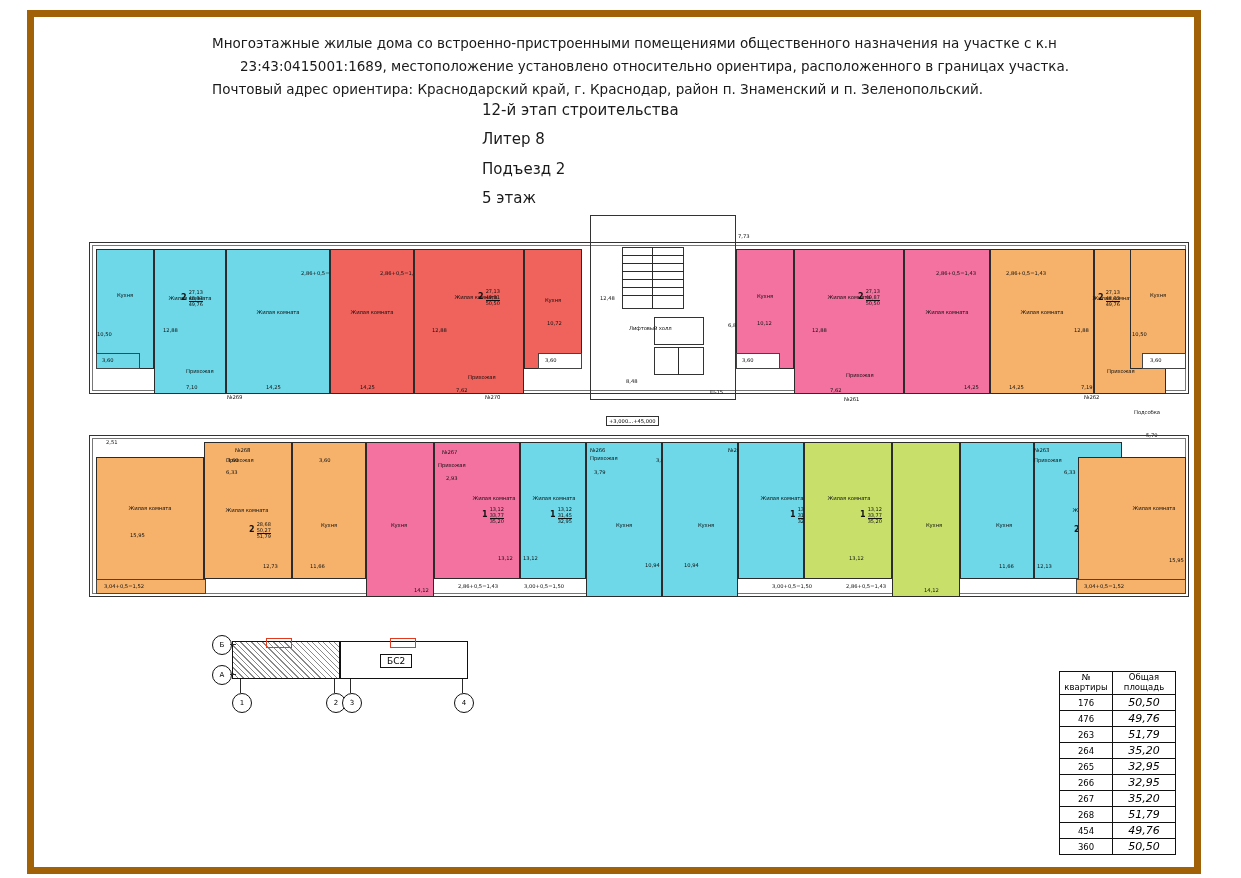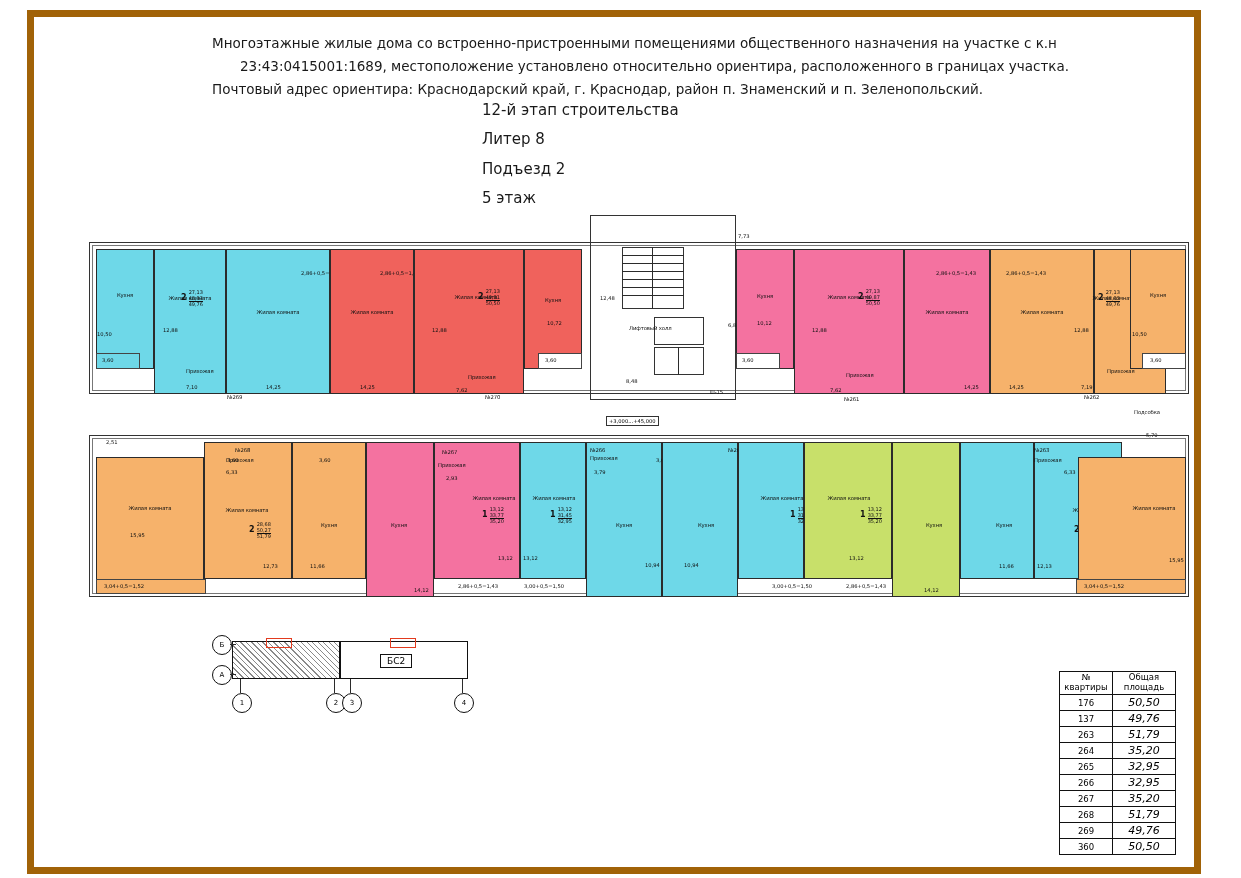--- a/index.html
+++ b/index.html
@@ -317,21 +317,21 @@
             <div>площадь</div>
           </th>
         </tr>
       </thead>
       <tbody>
         <tr>
             <td class="t-num">176</td>
             <td class="t-area">50,50</td>
           </tr>
         <tr>
-            <td class="t-num">137</td>
+            <td class="t-num">476</td>
             <td class="t-area">49,76</td>
           </tr>
         <tr>
             <td class="t-num">263</td>
             <td class="t-area">51,79</td>
           </tr>
         <tr>
             <td class="t-num">264</td>
             <td class="t-area">35,20</td>
           </tr>
@@ -345,21 +345,21 @@
           </tr>
         <tr>
             <td class="t-num">267</td>
             <td class="t-area">35,20</td>
           </tr>
         <tr>
             <td class="t-num">268</td>
             <td class="t-area">51,79</td>
           </tr>
         <tr>
-            <td class="t-num">269</td>
+            <td class="t-num">454</td>
             <td class="t-area">49,76</td>
           </tr>
         <tr>
             <td class="t-num">360</td>
             <td class="t-area">50,50</td>
           </tr>
       </tbody>
     </table>
 
   </div>

